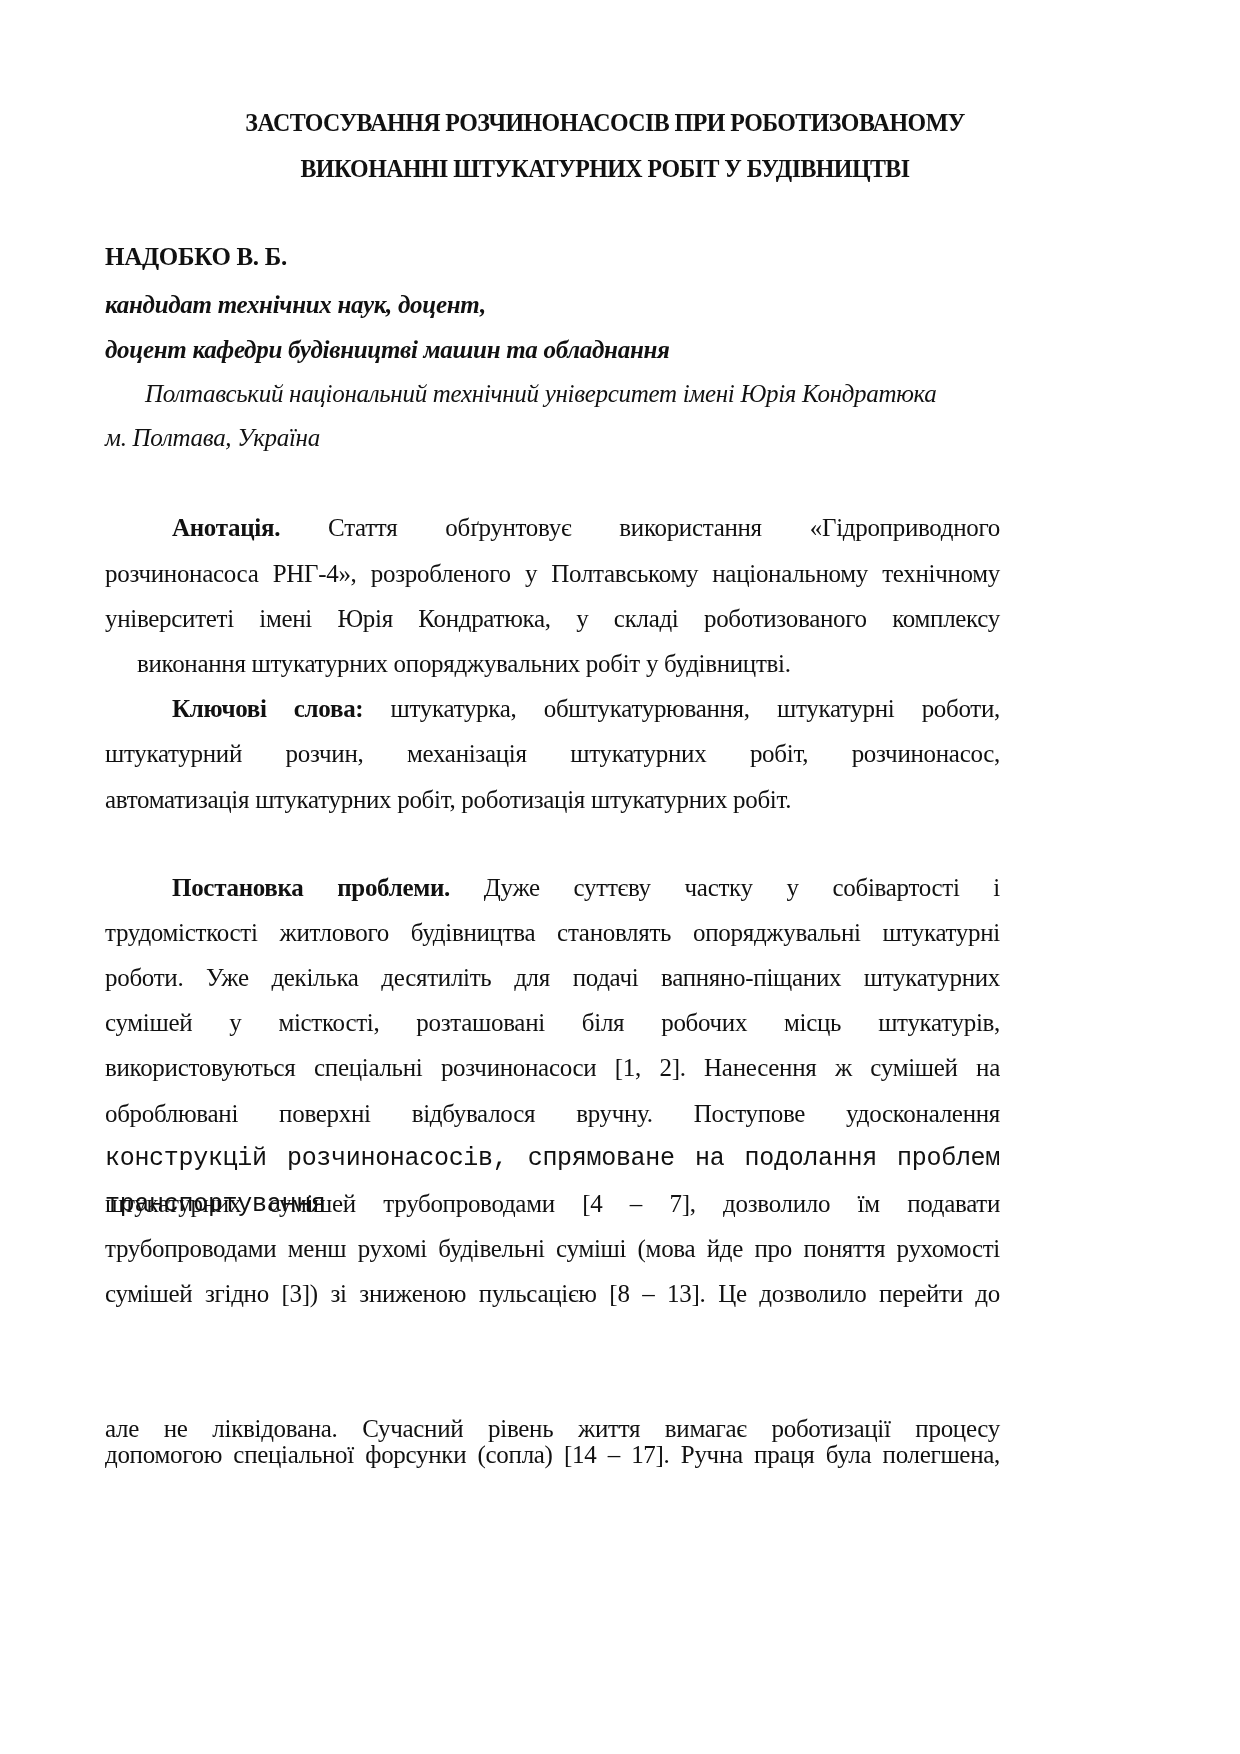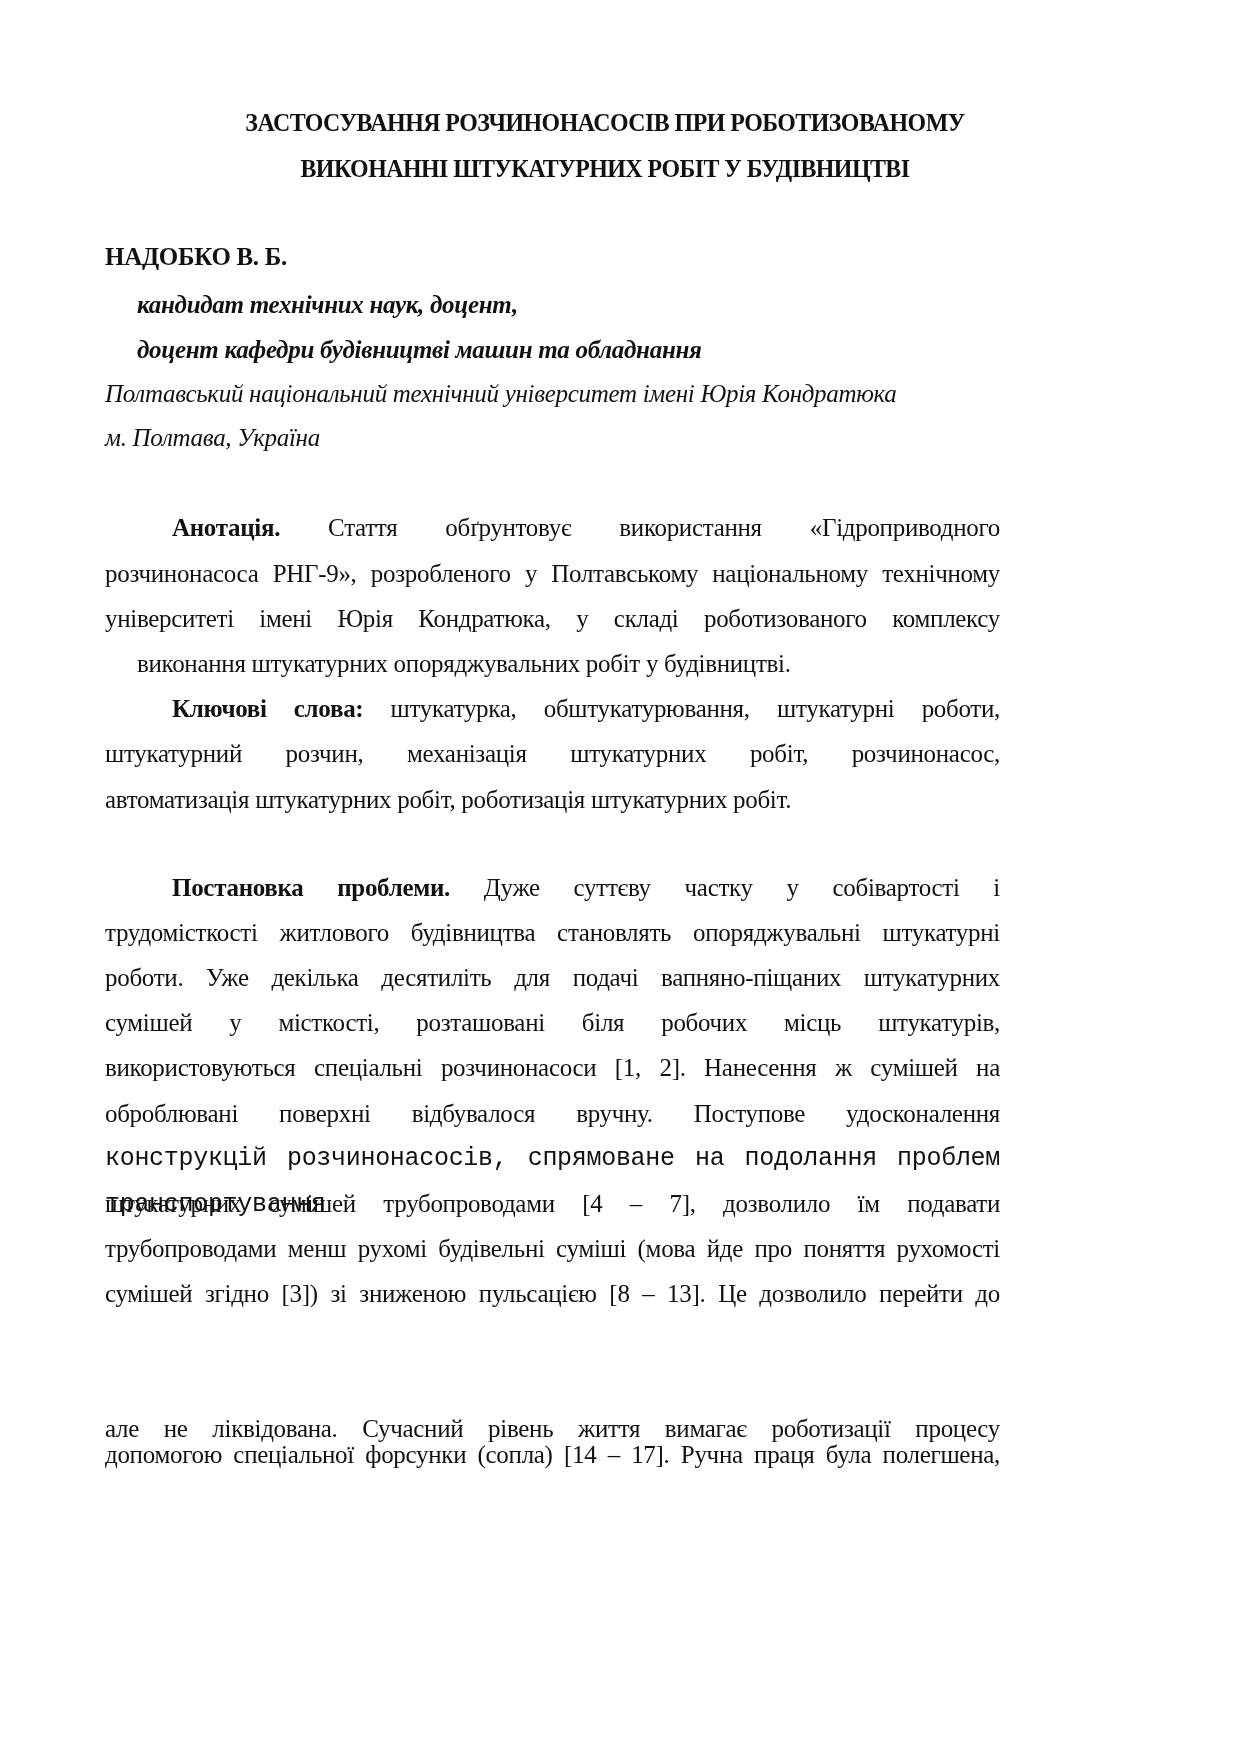--- a/index.html
+++ b/index.html
@@ -18,42 +18,42 @@
   .t1 { top: 100px; }
   .t2 { top: 146px; }
   .line {
     position: absolute; left: 105px; width: 895px;
     font-size: 25px; line-height: 46px; white-space: nowrap;
     letter-spacing: -0.3px;
   }
   .just { text-align: justify; text-align-last: justify; white-space: normal; }
   .indent { padding-left: 67px; width: 828px; }
   .bold { font-weight: bold; }
-  .bi { font-weight: bold; font-style: italic; margin-left: 32px; }
+  .bi { font-weight: bold; font-style: italic; }
   .it { font-style: italic; }
 </style>
 </head>
 <body>
 
 <div class="page">
 
   <div class="title t1">ЗАСТОСУВАННЯ РОЗЧИНОНАСОСІВ ПРИ РОБОТИЗОВАНОМУ</div>
   <div class="title t2">ВИКОНАННІ ШТУКАТУРНИХ РОБІТ У БУДІВНИЦТВІ</div>
 
   <div class="line bold" style="top:234px;">НАДОБКО В. Б.</div>
   <div class="line bi" style="top:282px;">кандидат технічних наук, доцент,</div>
   <div class="line bi" style="top:327px;">доцент кафедри будівництві машин та обладнання</div>
-  <div class="line it" style="top:371px;">Полтавський національний технічний університет імені Юрія Кондратюка</div>
+  <div class="line it" style="top:371px;margin-left:40px;">Полтавський національний технічний університет імені Юрія Кондратюка</div>
   <div class="line it" style="top:415px;">м. Полтава, Україна</div>
 
   <div class="line just indent" style="top:505px;">
     <span class="bold">Анотація.</span>
     <span>Стаття обґрунтовує використання «Гідроприводного</span>
   </div>
-  <div class="line just" style="top:551px;">розчинонасоса РНГ-9», розробленого у Полтавському національному технічному</div>
+  <div class="line just" style="top:551px;">розчинонасоса РНГ-4», розробленого у Полтавському національному технічному</div>
   <div class="line just" style="top:596px;">університеті імені Юрія Кондратюка, у складі роботизованого комплексу</div>
   <div class="line" style="top:641px;margin-left:32px;">виконання штукатурних опоряджувальних робіт у будівництві.</div>
 
   <div class="line just indent" style="top:686px;">
     <span class="bold">Ключові слова:</span>
     <span>штукатурка, обштукатурювання, штукатурні роботи,</span>
   </div>
   <div class="line just" style="top:731px;">штукатурний розчин, механізація штукатурних робіт, розчинонасос,</div>
   <div class="line" style="top:777px;">автоматизація штукатурних робіт, роботизація штукатурних робіт.</div>
 

